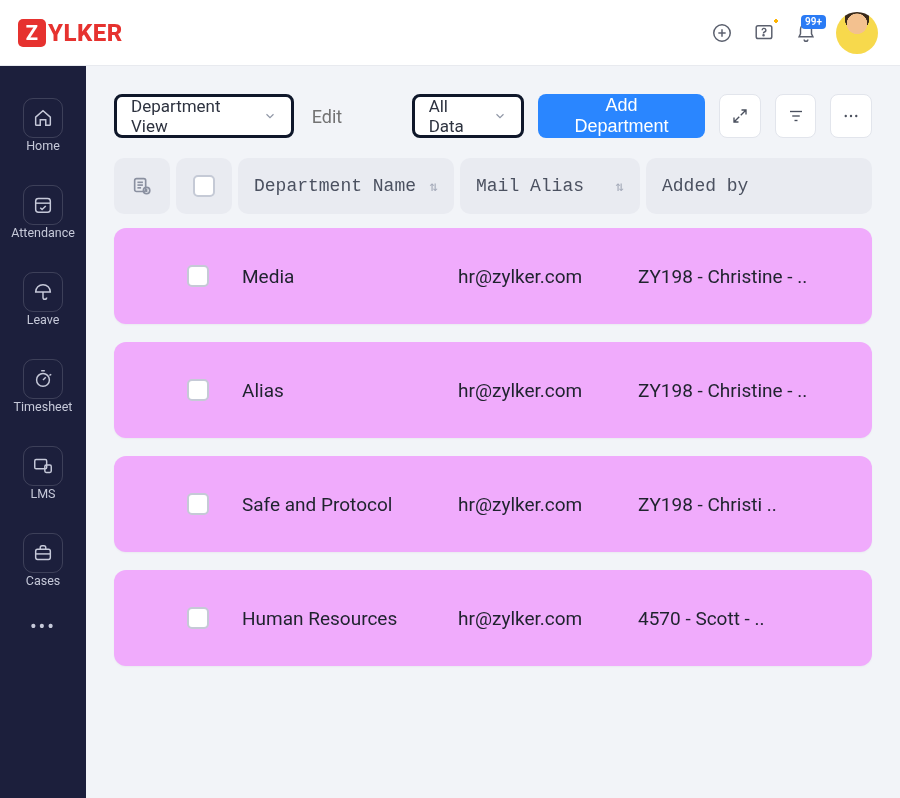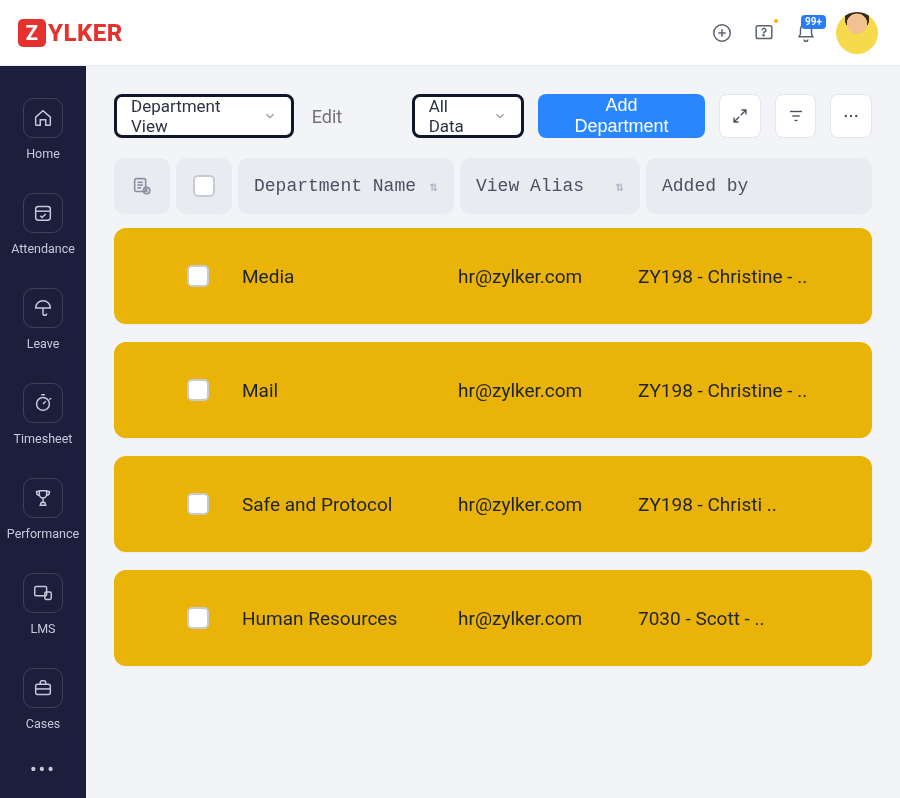--- a/index.html
+++ b/index.html
@@ -11,21 +11,21 @@
   .logo-box { background:#e6322f; color:#fff; width:28px; height:28px; border-radius:5px; display:inline-flex; align-items:center; justify-content:center; font-size:20px; font-weight:800;}
   .topbar-right { display:flex; align-items:center; gap:18px; }
   .top-icon { width:24px; height:24px; display:flex; align-items:center; justify-content:center; color:#5a5f6d; position:relative; cursor:pointer;}
   .badge { position:absolute; top:-6px; right:-8px; background:#2a7bf5; color:#fff; font-size:10px; font-weight:600; padding:1px 4px; border-radius:4px; line-height:12px;}
   .sparkle::before { content:""; position:absolute; top:-4px; right:-4px; width:8px; height:8px; background:radial-gradient(circle,#ffb400 30%,transparent 31%); }
   .avatar { width:42px; height:42px; border-radius:50%; background: radial-gradient(circle at 50% 28%, #f3c18f 0 10px, transparent 10.5px), radial-gradient(circle at 50% 16%, #3a2a1a 0 12px, transparent 12.5px), linear-gradient(#f7d94c,#f7d94c); display:block; cursor:pointer; }
   
   
   .shell { display:flex; height: calc(798px - 66px); }
   .sidebar { width:86px; background:#1c1f3c; display:flex; flex-direction:column; align-items:center; padding-top:22px; gap:8px;}
-  .nav-item { width:70px; display:flex; flex-direction:column; align-items:center; gap:8px; padding:10px 0 14px 0; color:#c6c9d9; font-size:12.5px; cursor:pointer;}
+  .nav-item { width:70px; display:flex; flex-direction:column; align-items:center; padding:10px 0 14px 0; color:#c6c9d9; font-size:12.5px; cursor:pointer;}
   .nav-item .ico { width:40px; height:40px; border:1px solid rgba(255,255,255,0.15); border-radius:10px; display:flex; align-items:center; justify-content:center; }
   .nav-item svg { stroke:#c6c9d9; }
   .nav-more { color:#c6c9d9; font-size:20px; margin-top:4px; cursor:pointer; letter-spacing:2px;}
   
   
   .main { flex:1; padding: 0; }
   .toolbar { display:flex; align-items:center; gap:14px; padding:28px 28px 20px 28px;}
   .dropdown { background:#fff; border:3px solid #0f172a; border-radius:8px; height:44px; padding:0 14px; display:flex; align-items:center; gap:10px; font-size:17px; color:#2e3340; cursor:pointer;}
   .dropdown .chev { color:#9097a6; }
   .link-edit { color:#737373; font-size:18px; cursor:pointer; margin-left:4px;}
@@ -37,21 +37,21 @@
   .table-wrap { padding:0 28px; }
   .thead { display:flex; gap:6px; margin-bottom:14px;}
   .th-cell { background:#e9ebf1; height:56px; border-radius:10px; display:flex; align-items:center; padding:0 16px; color:#4b5160; font-size:18px;font-family:Liberation Mono, monospace;}
   .th-filter { width:56px; justify-content:center;}
   .th-check  { width:56px; justify-content:center;}
   .th-name   { width:216px; justify-content:space-between;}
   .th-mail   { width:180px; justify-content:space-between;}
   .th-added  { flex:1; }
   .sort-icon { color:#a5abba; font-size:14px;}
   
-  .row { background:#eab308; border-radius:12px; height:96px; margin-bottom:18px; display:flex; align-items:center; box-shadow:0 1px 2px rgba(20,30,60,0.04);}
+  .row { background:#f0abfc; border-radius:12px; height:96px; margin-bottom:18px; display:flex; align-items:center; box-shadow:0 1px 2px rgba(20,30,60,0.04);}
   .cell { padding:0 16px; font-size:19px; color:#1f232e;}
   .c-filter { width:56px; }
   .c-check  { width:56px; display:flex; justify-content:center;}
   .c-name   { width:216px; }
   .c-mail   { width:180px; }
   .c-added  { flex:1; }
   
   .checkbox { width:22px; height:22px; border:2px solid #c5cad6; border-radius:5px; background:#fff; cursor:pointer;}
   
   svg { display:block; }
@@ -127,31 +127,20 @@
             <line x1="12" y1="13" x2="15" y2="10"></line>
             <line x1="10" y1="3" x2="14" y2="3"></line>
             <path d="M19 8l2-1"></path>
           </svg>
         </span>
       <span>Timesheet</span>
     </div>
     <div class="nav-item">
       <span class="ico">
           <svg width="22" height="22" viewBox="0 0 24 24" fill="none" stroke-width="1.6">
-            <path d="M8 4h8v4a4 4 0 0 1-8 0z"></path>
-            <path d="M8 5H5v1a3 3 0 0 0 3 3M16 5h3v1a3 3 0 0 1-3 3"></path>
-            <line x1="12" y1="12" x2="12" y2="17"></line>
-            <path d="M9 20h6l-1-3h-4z"></path>
-          </svg>
-        </span>
-      <span>Performance</span>
-    </div>
-    <div class="nav-item">
-      <span class="ico">
-          <svg width="22" height="22" viewBox="0 0 24 24" fill="none" stroke-width="1.6">
             <rect x="3" y="5" width="13" height="10" rx="1.5"></rect>
             <rect x="14" y="11" width="7" height="8" rx="1.5"></rect>
           </svg>
         </span>
       <span>LMS</span>
     </div>
     <div class="nav-item">
       <span class="ico">
           <svg width="22" height="22" viewBox="0 0 24 24" fill="none" stroke-width="1.6">
             <rect x="4" y="8" width="16" height="11" rx="2"></rect>
@@ -228,21 +217,21 @@
             </span>
         </div>
         <div class="th-cell th-check">
           <span class="checkbox"></span>
         </div>
         <div class="th-cell th-name">
           <span>Department Name</span>
           <span class="sort-icon">⇅</span>
         </div>
         <div class="th-cell th-mail">
-          <span>View Alias</span>
+          <span>Mail Alias</span>
           <span class="sort-icon">⇅</span>
         </div>
         <div class="th-cell th-added">
           <span>Added by</span>
         </div>
       </div>
 
       <div class="row">
         <div class="cell c-filter"></div>
         <div class="cell c-check">
@@ -250,37 +239,37 @@
           </div>
         <div class="cell c-name">Media</div>
         <div class="cell c-mail">hr@zylker.com</div>
         <div class="cell c-added">ZY198 - Christine - ..</div>
       </div>
       <div class="row">
         <div class="cell c-filter"></div>
         <div class="cell c-check">
             <span class="checkbox"></span>
           </div>
-        <div class="cell c-name">Mail</div>
+        <div class="cell c-name">Alias</div>
         <div class="cell c-mail">hr@zylker.com</div>
         <div class="cell c-added">ZY198 - Christine - ..</div>
       </div>
       <div class="row">
         <div class="cell c-filter"></div>
         <div class="cell c-check">
             <span class="checkbox"></span>
           </div>
         <div class="cell c-name">Safe and Protocol</div>
         <div class="cell c-mail">hr@zylker.com</div>
         <div class="cell c-added">ZY198 - Christi ..</div>
       </div>
       <div class="row">
         <div class="cell c-filter"></div>
         <div class="cell c-check">
             <span class="checkbox"></span>
           </div>
         <div class="cell c-name">Human Resources</div>
         <div class="cell c-mail">hr@zylker.com</div>
-        <div class="cell c-added">7030 - Scott - ..</div>
+        <div class="cell c-added">4570 - Scott - ..</div>
       </div>
     </div>
   </div>
 </div>
 
 </body></html>

